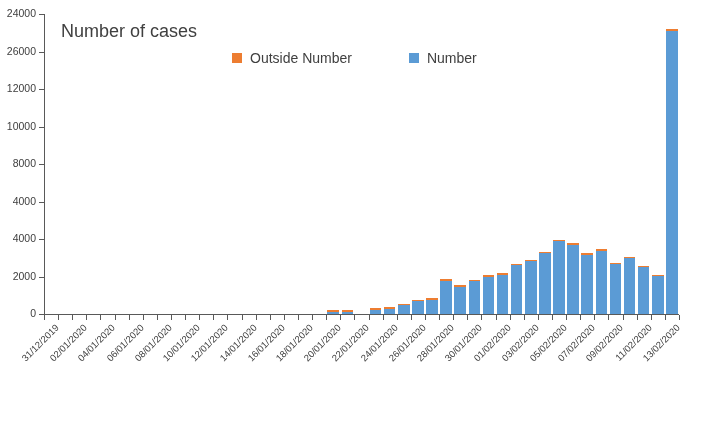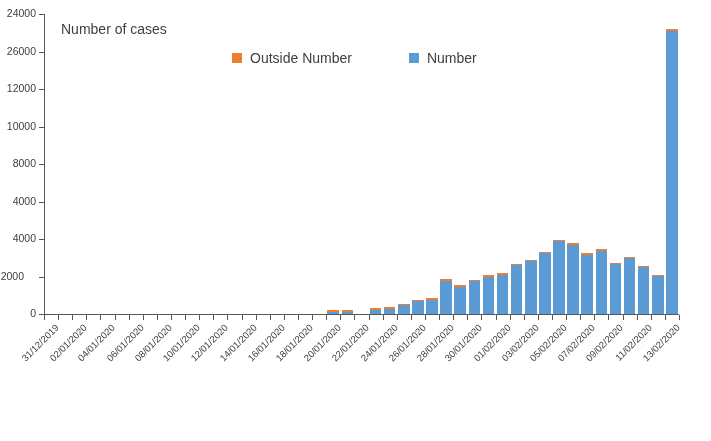--- a/index.html
+++ b/index.html
@@ -46,21 +46,21 @@
   
   .plot-area{position:absolute;left:44px;top:14px;width:635px;height:300px;}
   .bar-group{position:absolute;bottom:0;}
   .seg{position:absolute;left:0;width:100%;}
   .seg-china{background:#5B9BD5;bottom:0;}
   .seg-outside{background:#ED7D31;}
 
   
   .chart-title{
     position:absolute;left:61px;top:21px;
-    font-size:14px;color:#404040;
+    font-size:18px;color:#404040;
   }
   .legend{
     position:absolute;left:232px;top:50px;
     display:flex;align-items:center;gap:57px;
     font-size:14px;color:#404040;
   }
   .legend-item{display:flex;align-items:center;gap:8px;}
   .legend-swatch{width:10px;height:10px;display:inline-block;}
   .x-axis-title{
     position:absolute;left:0;right:0;top:392px;
@@ -83,21 +83,21 @@
         <span class="legend-swatch" style="background: rgb(91, 155, 213);"></span>
         <span>Number</span>
       </div>
     </div>
 
   <div class="y-axis-line"></div>
   <div id="y-axis">
       <div class="y-tick" style="top: 314px;"></div>
       <div class="y-label" style="top: 308px; left: 0px; width: 36px;">0</div>
       <div class="y-tick" style="top: 276.5px;"></div>
-      <div class="y-label" style="top: 270.5px; left: 0px; width: 24px;">2000</div>
+      <div class="y-label" style="top: 270.5px; left: 0px; width: 36px;">2000</div>
       <div class="y-tick" style="top: 239px;"></div>
       <div class="y-label" style="top: 233px; left: 0px; width: 36px;">4000</div>
       <div class="y-tick" style="top: 201.5px;"></div>
       <div class="y-label" style="top: 195.5px; left: 0px; width: 36px;">4000</div>
       <div class="y-tick" style="top: 164px;"></div>
       <div class="y-label" style="top: 158px; left: 0px; width: 36px;">8000</div>
       <div class="y-tick" style="top: 126.5px;"></div>
       <div class="y-label" style="top: 120.5px; left: 0px; width: 36px; text-align: right;">10000</div>
       <div class="y-tick" style="top: 89px;"></div>
       <div class="y-label" style="top: 83px; left: 0px; width: 36px;">12000</div>

